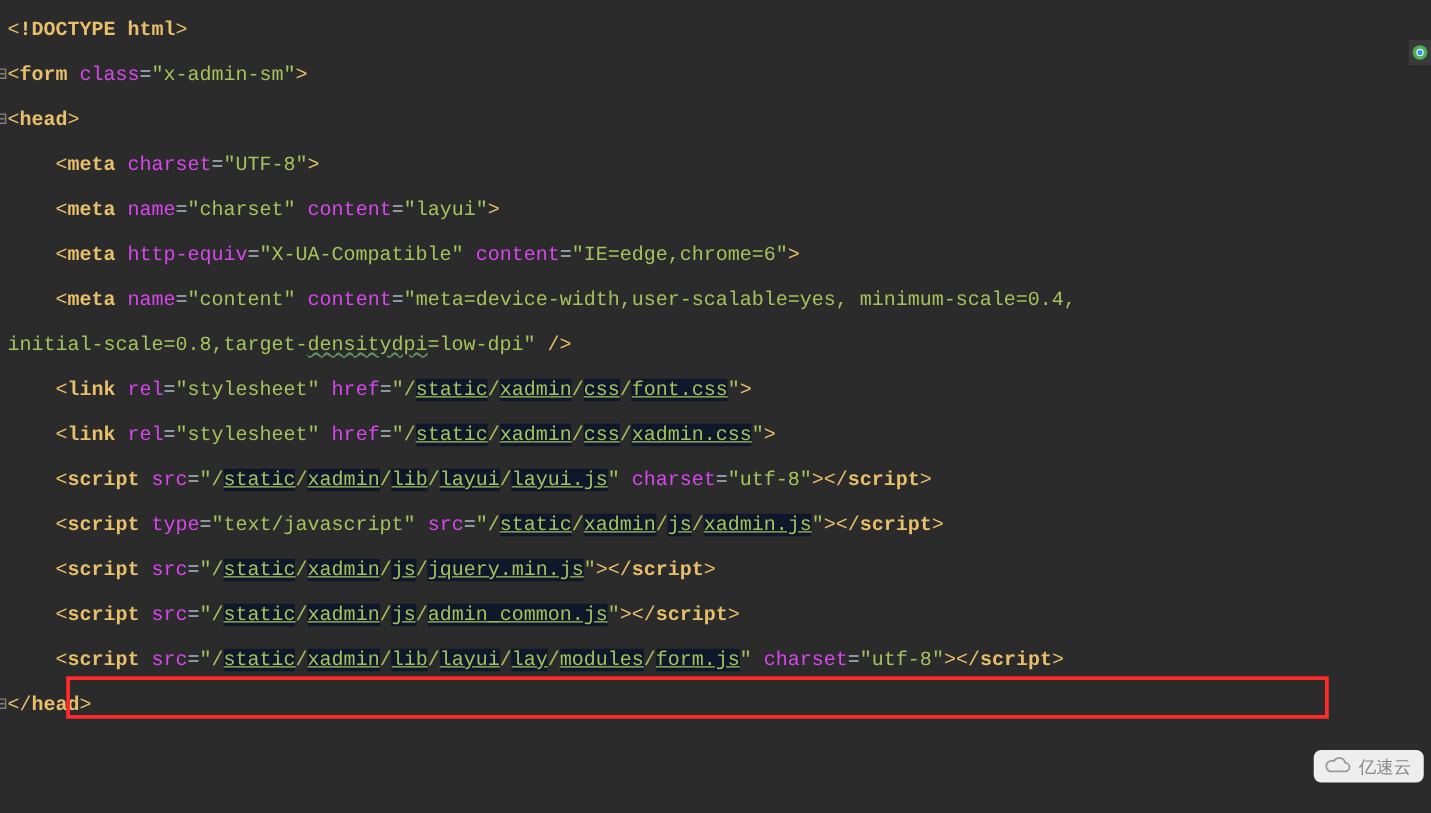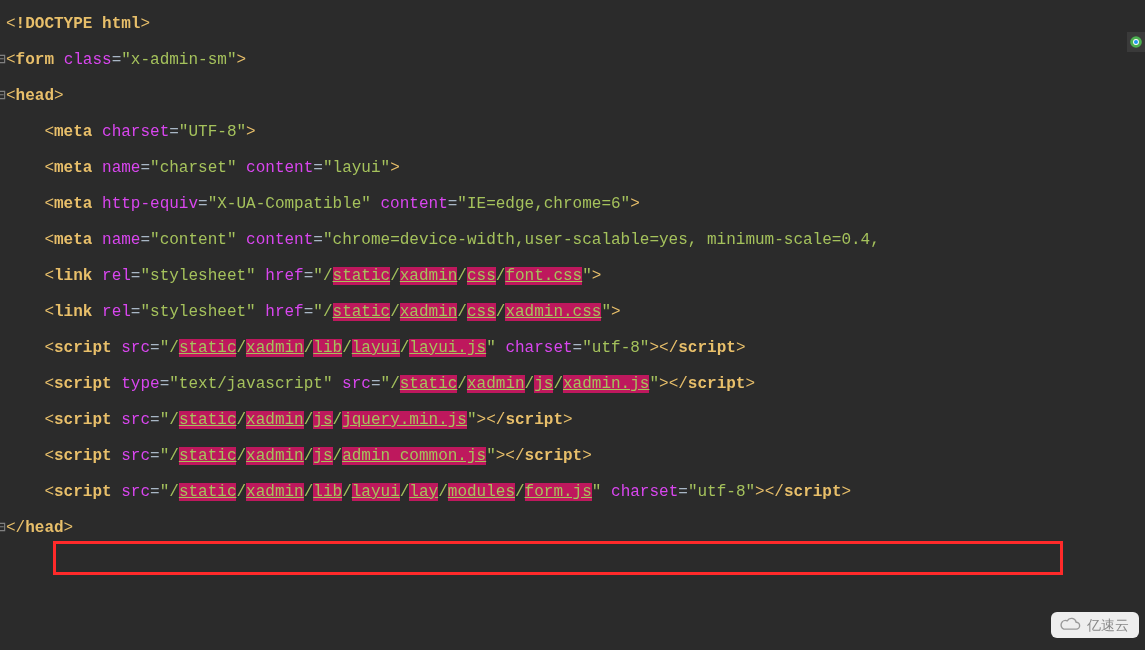--- a/index.html
+++ b/index.html
@@ -28,21 +28,21 @@
     position: absolute;
     left: -4px;
   }
   .bracket { color: #e8bf6a; }
   .tag     { color: #e8bf6a; font-weight: bold; }
   .attr    { color: #d946ef; }
   .string  { color: #a5c25c; }
   .text    { color: #a9b7c6; }
   .op      { color: #a9b7c6; }
   .hl-path {
-    background: #be185d;
+    background: #0f172a;
     text-decoration: underline;
   }
   .typo {
     text-decoration-line: underline;
     text-decoration-style: wavy;
     text-decoration-color: #5e8f5e;
   }
   .redbox {
     position: absolute;
     border: 3px solid #ff2a2a;
@@ -60,21 +60,21 @@
     height: 20px;
     background: #3a3a3a;
     display:flex;
     align-items:center;
     justify-content:center;
   }
   .chrome-badge svg { width:14px; height:14px; }
   .watermark {
     position: absolute;
     right: 6px;
-    bottom: 12px;
+    bottom: 24px;
     background: rgba(255,255,255,0.92);
     border-radius: 6px;
     padding: 4px 10px 4px 8px;
     display: flex;
     align-items: center;
     gap: 6px;
     font-family: "Microsoft YaHei", sans-serif;
     font-size: 14px;
     color: #888;
     line-height: 1;
@@ -92,21 +92,22 @@
 
   <div class="line"><span class="fold">⊟</span><span class="bracket">&lt;</span><span class="tag">head</span><span class="bracket">&gt;</span></div>
 
   <div class="line">    <span class="bracket">&lt;</span><span class="tag">meta</span> <span class="attr">charset</span><span class="op">=</span><span class="string">"<span>UTF-8</span>"</span><span class="bracket">&gt;</span></div>
 
 
   <div class="line">    <span class="bracket">&lt;</span><span class="tag">meta</span> <span class="attr">name</span><span class="op">=</span><span class="string">"<span>charset</span>"</span> <span class="attr">content</span><span class="op">=</span><span class="string">"<span>layui</span>"</span><span class="bracket">&gt;</span></div>
 
   <div class="line">    <span class="bracket">&lt;</span><span class="tag">meta</span> <span class="attr">http-equiv</span><span class="op">=</span><span class="string">"<span>X-UA-Compatible</span>"</span> <span class="attr">content</span><span class="op">=</span><span class="string">"<span>IE=edge,chrome=6</span>"</span><span class="bracket">&gt;</span></div>
 
-  <div class="line">    <span class="bracket">&lt;</span><span class="tag">meta</span> <span class="attr">name</span><span class="op">=</span><span class="string">"<span>content</span>"</span> <span class="attr">content</span><span class="op">=</span><span class="string">"<span>chrome=device-width,user-scalable=yes, minimum-scale=0.4, </span></span></div>
+  <div class="line">    <span class="bracket">&lt;</span><span class="tag">meta</span> <span class="attr">name</span><span class="op">=</span><span class="string">"<span>content</span>"</span> <span class="attr">content</span><span class="op">=</span><span class="string">"<span>meta=device-width,user-scalable=yes, minimum-scale=0.4, </span></span></div>
+  <div class="line"><span class="string"><span>initial-scale=0.8,target-</span><span class="typo">densitydpi</span><span>=low-dpi</span>"</span> <span class="bracket">/&gt;</span></div>
 
   <div class="line">    <span class="bracket">&lt;</span><span class="tag">link</span> <span class="attr">rel</span><span class="op">=</span><span class="string">"<span>stylesheet</span>"</span> <span class="attr">href</span><span class="op">=</span><span class="string">"<span><span>/</span><span class="hl-path">static</span><span>/</span><span class="hl-path">xadmin</span><span>/</span><span class="hl-path">css</span><span>/</span><span class="hl-path">font.css</span></span>"</span><span class="bracket">&gt;</span></div>
 
   <div class="line">    <span class="bracket">&lt;</span><span class="tag">link</span> <span class="attr">rel</span><span class="op">=</span><span class="string">"<span>stylesheet</span>"</span> <span class="attr">href</span><span class="op">=</span><span class="string">"<span><span>/</span><span class="hl-path">static</span><span>/</span><span class="hl-path">xadmin</span><span>/</span><span class="hl-path">css</span><span>/</span><span class="hl-path">xadmin.css</span></span>"</span><span class="bracket">&gt;</span></div>
 
   <div class="line">    <span class="bracket">&lt;</span><span class="tag">script</span> <span class="attr">src</span><span class="op">=</span><span class="string">"<span><span>/</span><span class="hl-path">static</span><span>/</span><span class="hl-path">xadmin</span><span>/</span><span class="hl-path">lib</span><span>/</span><span class="hl-path">layui</span><span>/</span><span class="hl-path">layui.js</span></span>"</span> <span class="attr">charset</span><span class="op">=</span><span class="string">"<span>utf-8</span>"</span><span class="bracket">&gt;&lt;/</span><span class="tag">script</span><span class="bracket">&gt;</span></div>
 
   <div class="line">    <span class="bracket">&lt;</span><span class="tag">script</span> <span class="attr">type</span><span class="op">=</span><span class="string">"<span>text/javascript</span>"</span> <span class="attr">src</span><span class="op">=</span><span class="string">"<span><span>/</span><span class="hl-path">static</span><span>/</span><span class="hl-path">xadmin</span><span>/</span><span class="hl-path">js</span><span>/</span><span class="hl-path">xadmin.js</span></span>"</span><span class="bracket">&gt;&lt;/</span><span class="tag">script</span><span class="bracket">&gt;</span></div>
 
   <div class="line">    <span class="bracket">&lt;</span><span class="tag">script</span> <span class="attr">src</span><span class="op">=</span><span class="string">"<span><span>/</span><span class="hl-path">static</span><span>/</span><span class="hl-path">xadmin</span><span>/</span><span class="hl-path">js</span><span>/</span><span class="hl-path">jquery.min.js</span></span>"</span><span class="bracket">&gt;&lt;/</span><span class="tag">script</span><span class="bracket">&gt;</span></div>

